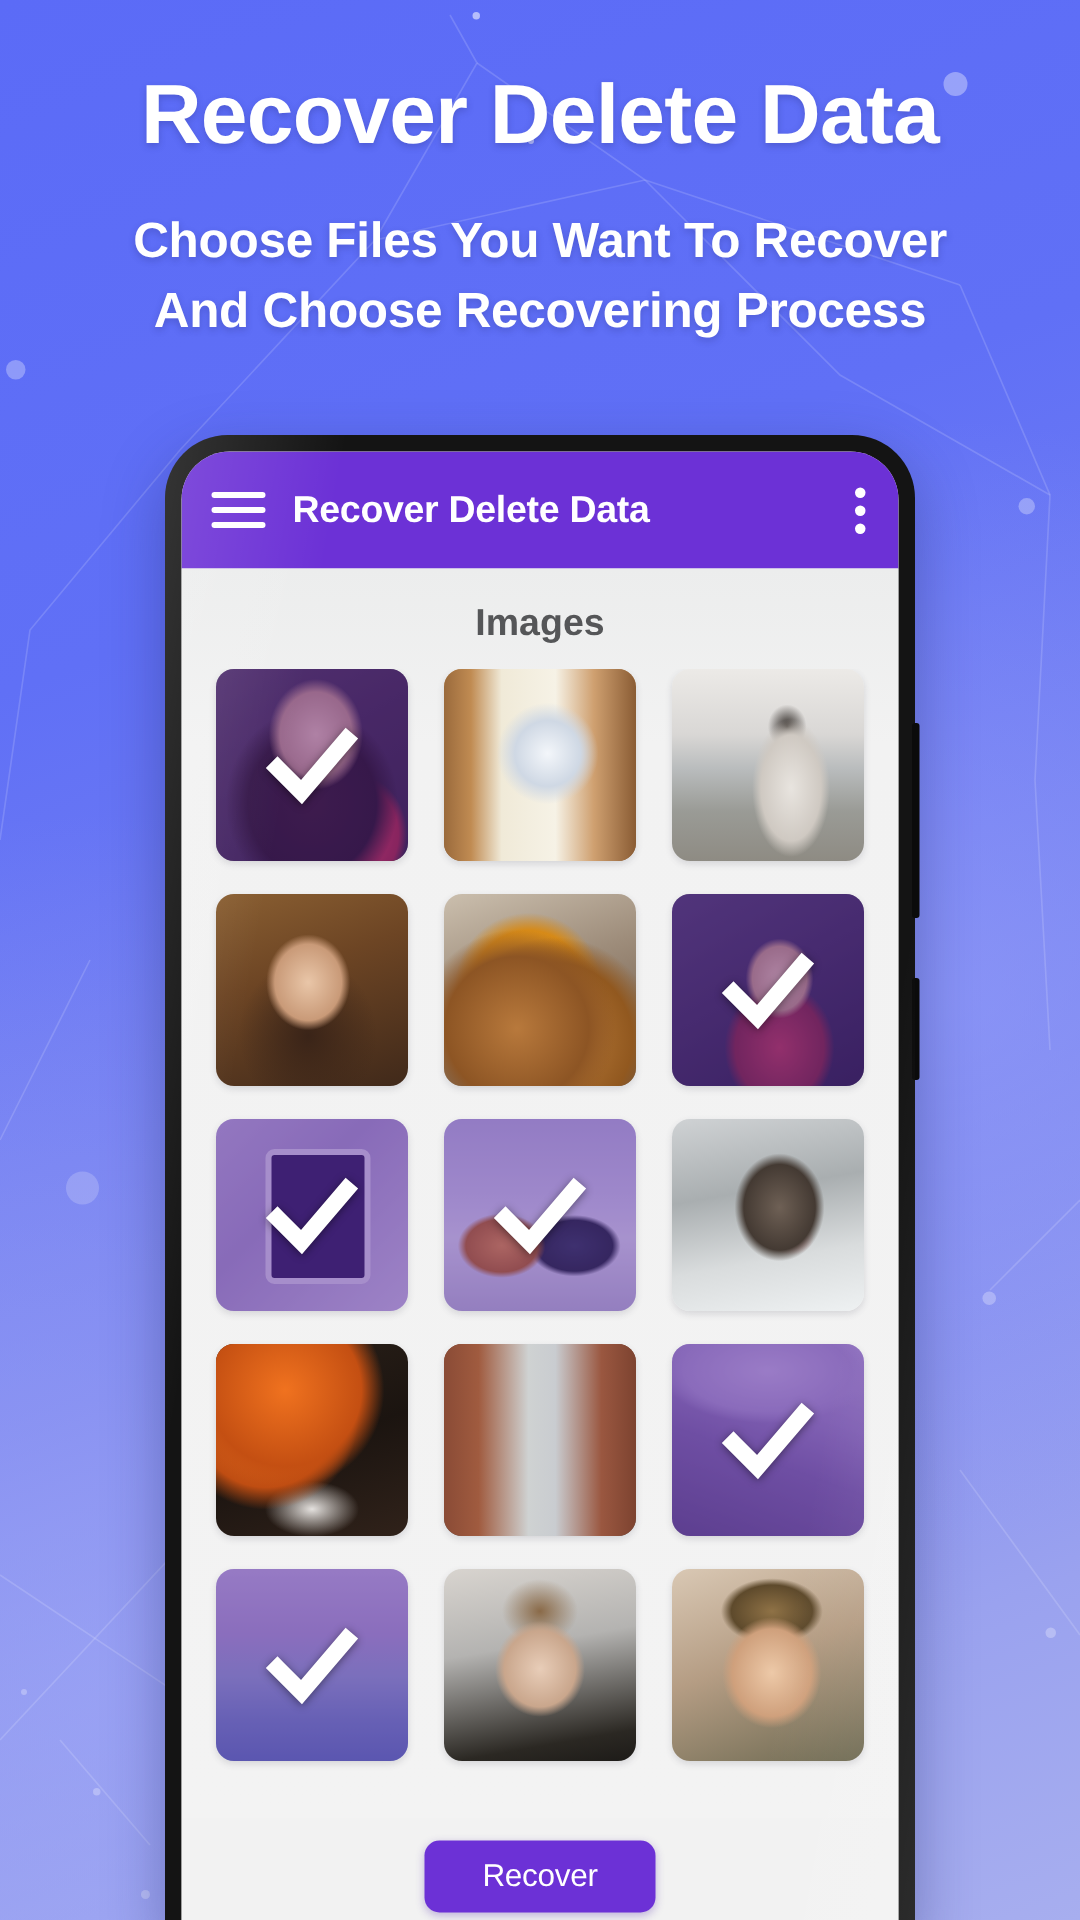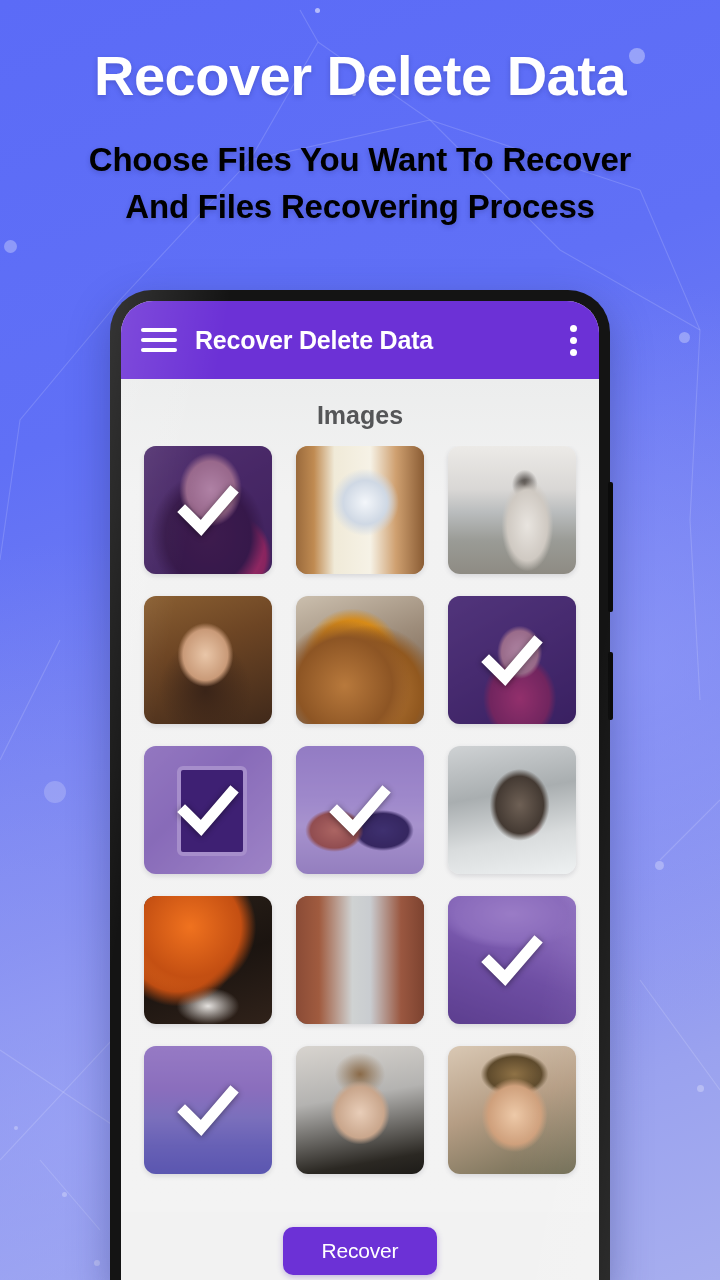--- a/index.html
+++ b/index.html
@@ -31,21 +31,21 @@
     position:absolute; left:0; right:0; top:46px;
     text-align:center; z-index:4;
     text-shadow:0 2px 5px rgba(40,48,130,.30);
   }
   .promo h1 {
     font-size:56px; font-weight:bold; color:#ffffff;
     letter-spacing:-0.5px; line-height:1.06;
   }
   .promo h2 {
     margin-top:32px;
-    font-size:33px; font-weight:bold; color:#000000;
+    font-size:33px; font-weight:bold; color:#ffffff;
     line-height:1.42; letter-spacing:-0.2px;
   }
 
   
   .phone {
     position:absolute; left:110px; top:290px;
     width:500px; height:1000px;
     background:#141414;
     border-radius:42px 42px 0 0;
     box-shadow:0 14px 40px rgba(35,40,105,.38);
@@ -243,21 +243,21 @@
   <div class="dot" style="left:697px;top:1085px;width:7px;height:7px;opacity:.5"></div>
   <div class="dot" style="left:94px;top:1260px;width:6px;height:6px;opacity:.5"></div>
   <div class="dot" style="left:62px;top:1192px;width:5px;height:5px;opacity:.5"></div>
   <div class="dot" style="left:14px;top:1126px;width:4px;height:4px;opacity:.5"></div>
 </div>
 
 <div class="promo">
   <h1>Recover Delete Data</h1>
   <h2>
     <span>Choose Files You Want To Recover</span><br>
-    <span>And Files Recovering Process</span>
+    <span>And Choose Recovering Process</span>
   </h2>
 </div>
 
 <div class="phone">
   <div class="side-btn b1"></div>
   <div class="side-btn b2"></div>
 
   <div class="screen">
 
     <div class="appbar">

